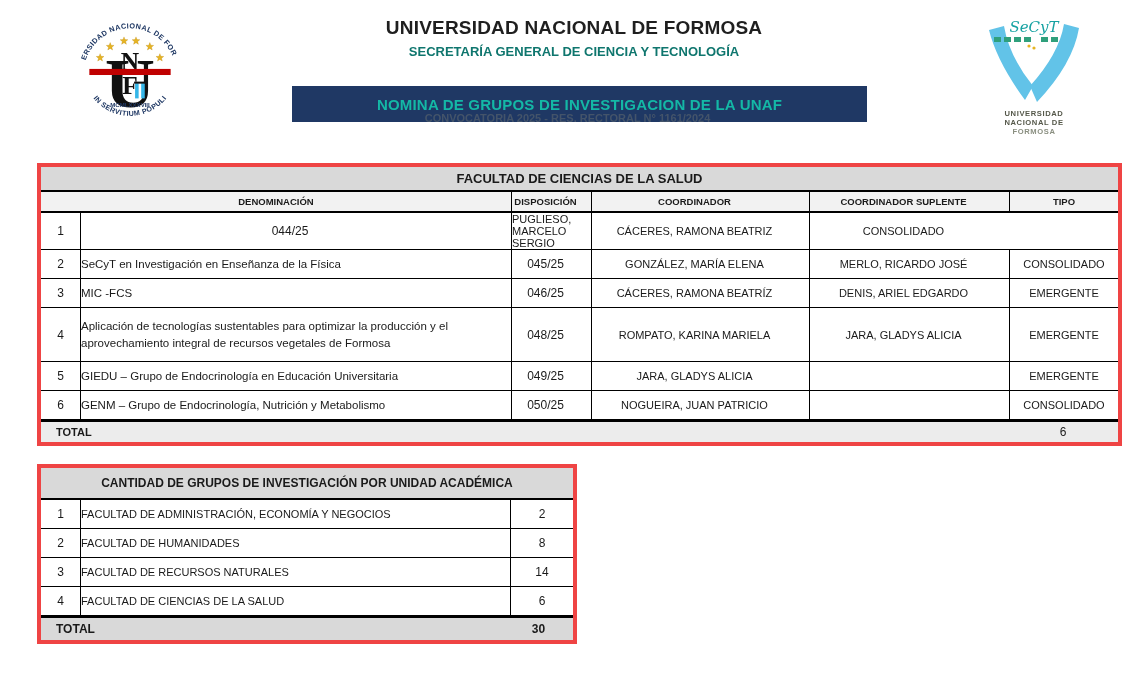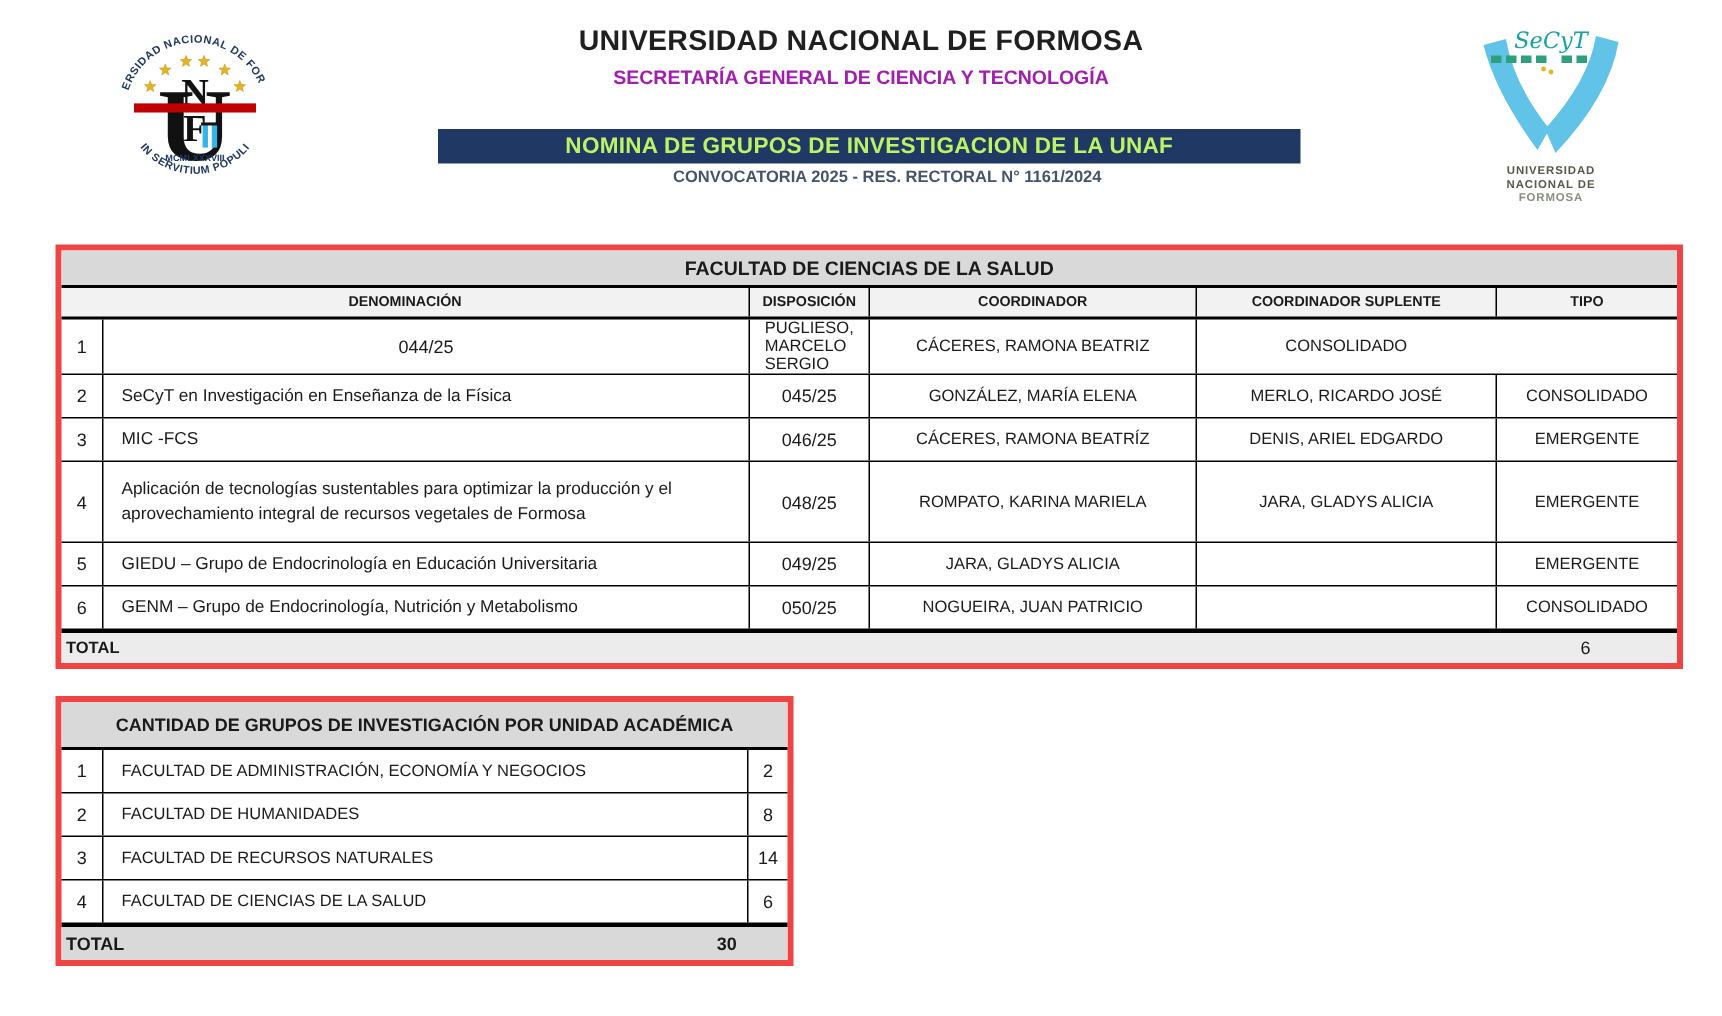--- a/index.html
+++ b/index.html
@@ -4,35 +4,35 @@
 <style>
   * { margin:0; padding:0; box-sizing:border-box; }
   html,body { background:#ffffff; }
   body { font-family:"Liberation Sans","DejaVu Sans",sans-serif; color:#1a1a1a; }
   .page { position:relative; width:1148px; height:677px; background:#fff; overflow:hidden; }
 
   
   .hdr-title   { position:absolute; left:0; top:17px; width:1148px; text-align:center;
                  font-size:19px; font-weight:bold; color:#1f1f1f; letter-spacing:.2px; }
   .hdr-sub     { position:absolute; left:0; top:44px; width:1148px; text-align:center;
-                 font-size:13px; font-weight:bold; color:#a21caf; }
-  .banner      { position:absolute; left:292px; top:86px; width:575px; height:23px;
+                 font-size:13px; font-weight:bold; color:#0f766e; }
+  .banner      { position:absolute; left:292px; top:86px; width:575px; height:36px;
                  display:flex; align-items:center; justify-content:center;
-                 font-size:15px; font-weight:bold; color:#bef264; letter-spacing:.2px; }
-  .convocatoria{ position:absolute; left:304px; top:112px; width:575px; text-align:center;
+                 font-size:15px; font-weight:bold; color:#14b8a6; letter-spacing:.2px; }
+  .convocatoria{ position:absolute; left:280px; top:112px; width:575px; text-align:center;
                  font-size:11px; font-weight:bold; color:#44546a; }
   .logo-left   { position:absolute; left:70px; top:12px; width:120px; height:124px; }
   .logo-right  { position:absolute; left:985px; top:16px; width:98px; height:126px; }
 
   
   .tbl   { position:absolute; border:4px solid #ef4444; background:#fff; }
   .trow  { display:grid; border-bottom:1px solid #000; }
   .trow:last-child { border-bottom:none; }
   .cell  { display:flex; align-items:center; border-left:1px solid #000;
-           overflow:hidden; padding:0 12px; }
+           overflow:hidden; padding:0 0;margin-left:12px; }
   .cell:first-child { border-left:none; }
   .c-left   { justify-content:flex-start; text-align:left; }
   .clip  { white-space:nowrap; }
 
   
   .t1 { left:37px; top:163px; width:1085px; }
   .t1-title { height:25px; background:#d9d9d9; border-bottom:2px solid #000;
               display:flex; align-items:center; justify-content:center;
               font-size:13px; font-weight:bold; }
   .t1-head  { grid-template-columns:458px 80px 218px 200px 1fr; height:21px;
@@ -46,21 +46,21 @@
   .t1-row .disp  { justify-content:center; font-size:12px; }
   .t1-row .coord, .t1-row .supl, .t1-row .tipo { justify-content:center; text-align:left; }
   .t1-row.tall { min-height:54px; }
   .t1-total { grid-template-columns:1fr 122px; height:22px; background:#ececec;
               border-top:2px solid #000; border-bottom:none; font-size:11px; }
   .t1-total .cell { border-left:none; }
   .t1-total .lbl { font-weight:bold; padding-left:3px; }
   .t1-total .val { justify-content:center; font-size:12px; }
 
   
-  .t2 { left:37px; top:464px; width:492px; }
+  .t2 { left:37px; top:464px; width:540px; }
   .t2-title { height:32px; background:#d9d9d9; border-bottom:2px solid #000;
               display:flex; align-items:center; justify-content:center;
               font-size:12px; font-weight:bold; text-align:center; }
   .t2-row   { grid-template-columns:27px 430px 1fr; height:29px; font-size:11px; }
   .t2-row .num { justify-content:center; font-size:12px; }
   .t2-row .cnt { justify-content:center; font-size:12px; }
   .t2-total { grid-template-columns:1fr 81px; height:24px; background:#d9d9d9;
               border-top:2px solid #000; border-bottom:none; }
   .t2-total .cell { border-left:none; }
   .t2-total .lbl { font-weight:bold; font-size:12px; padding-left:3px; }

